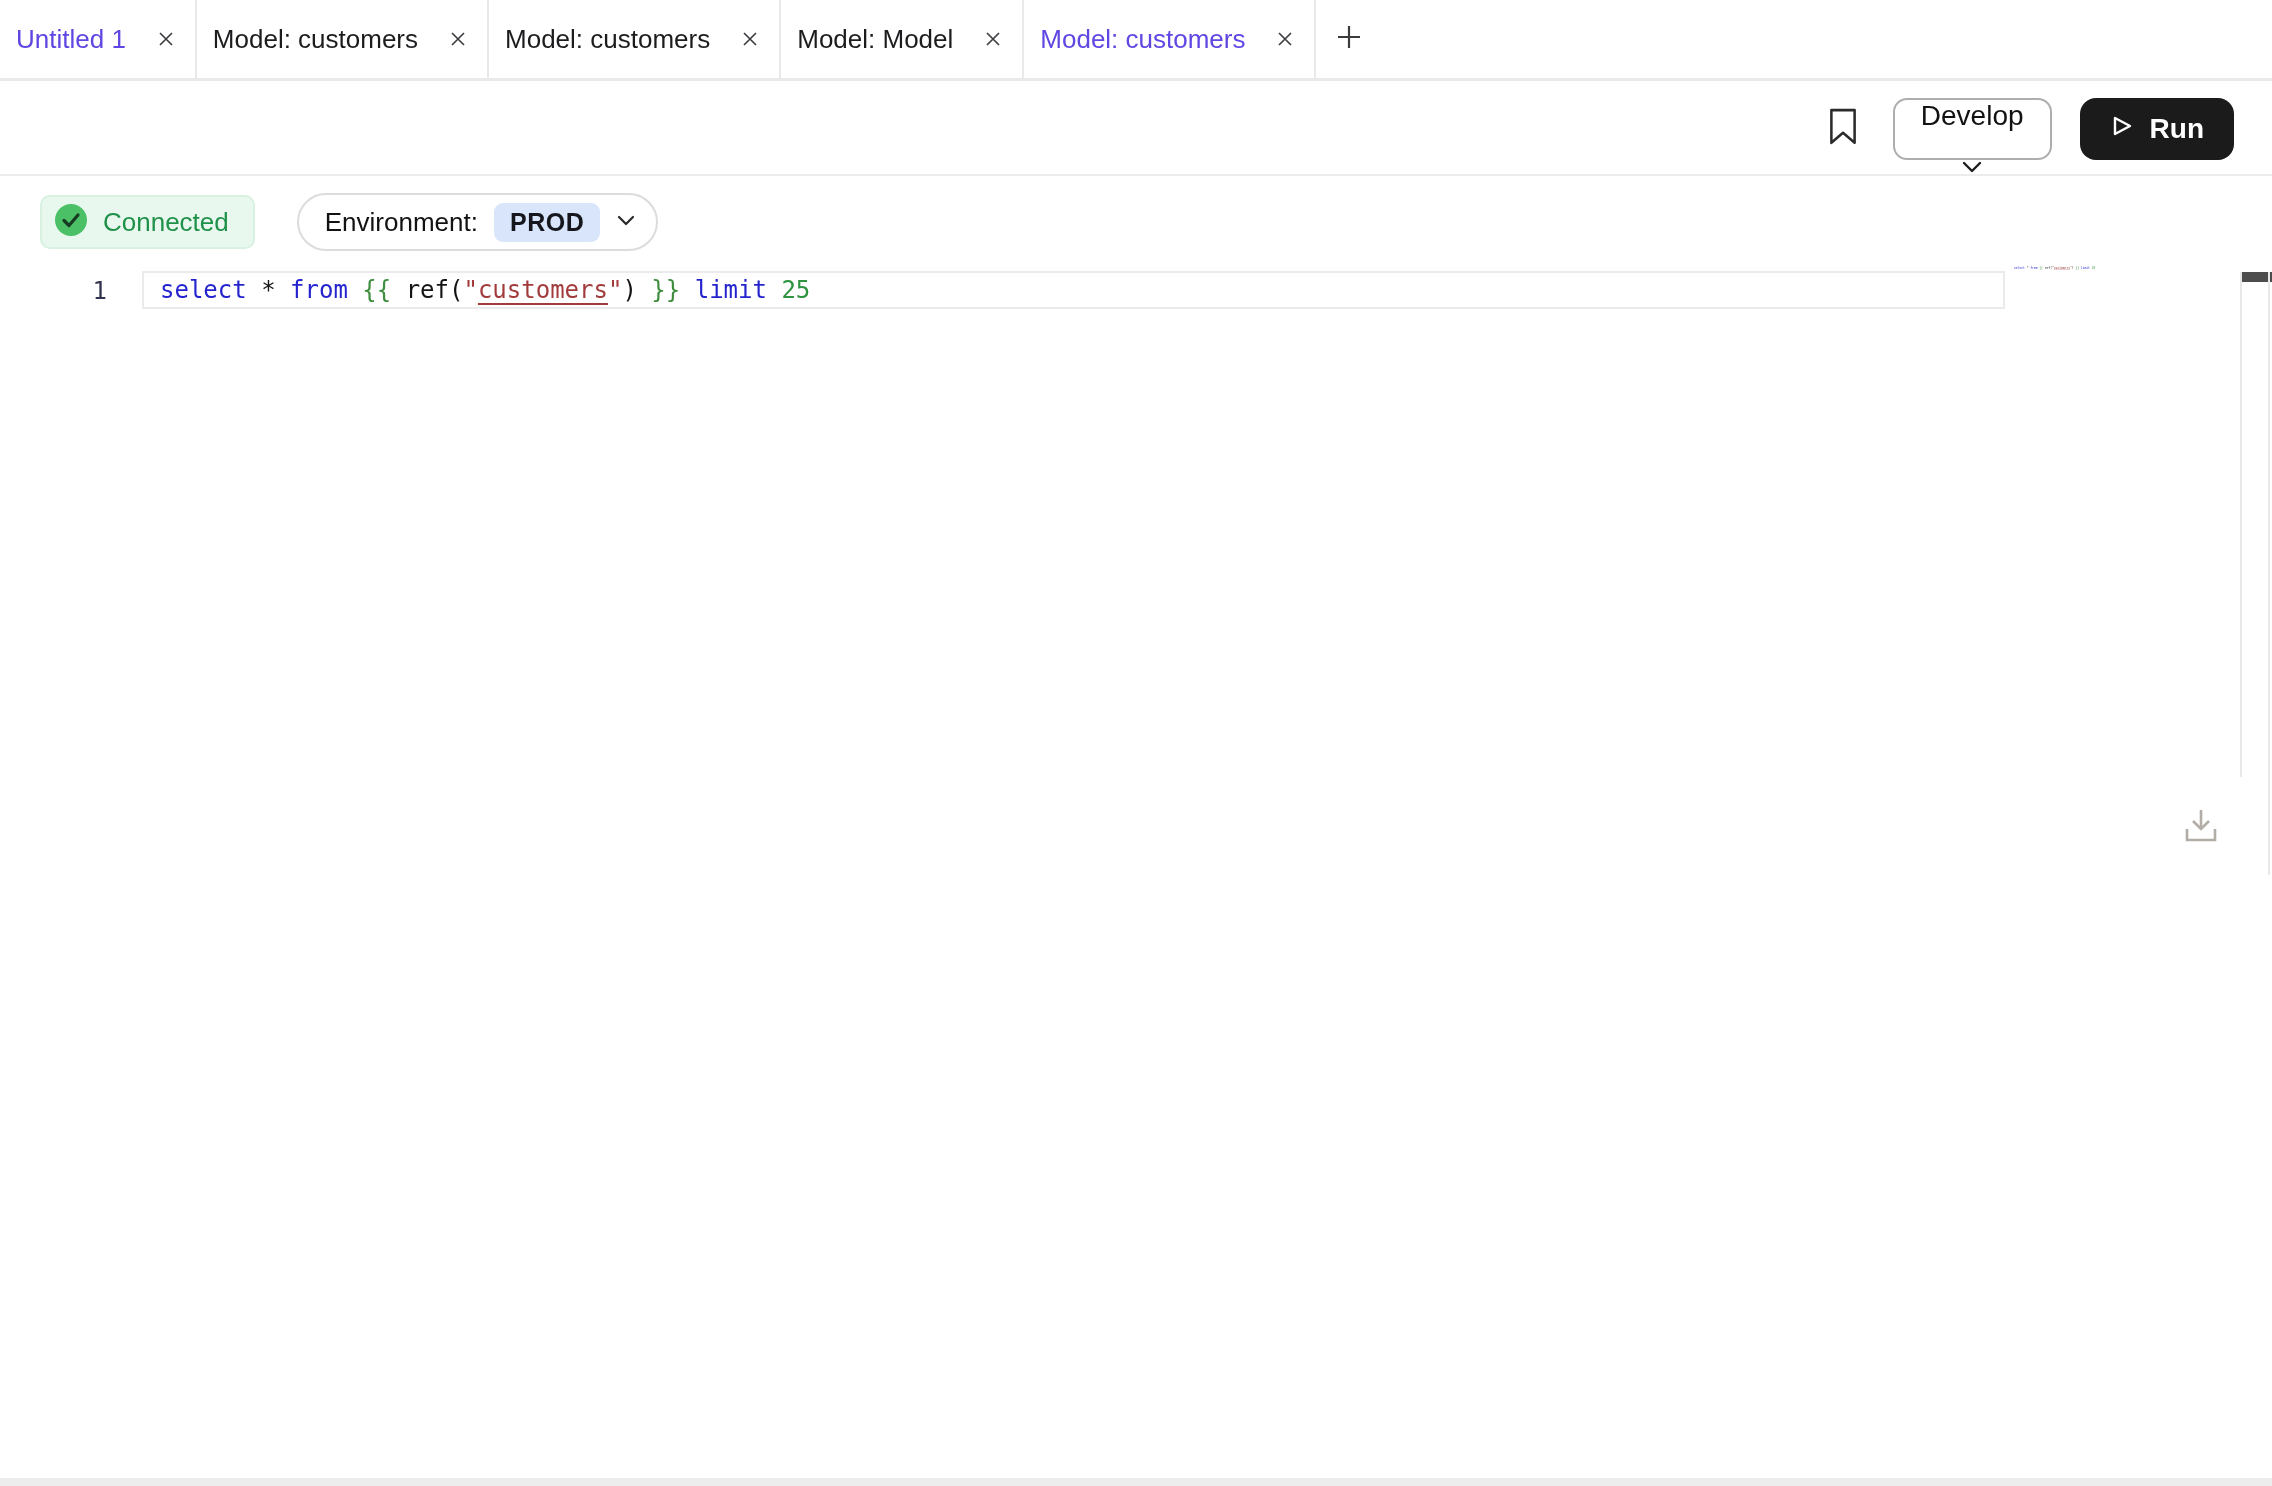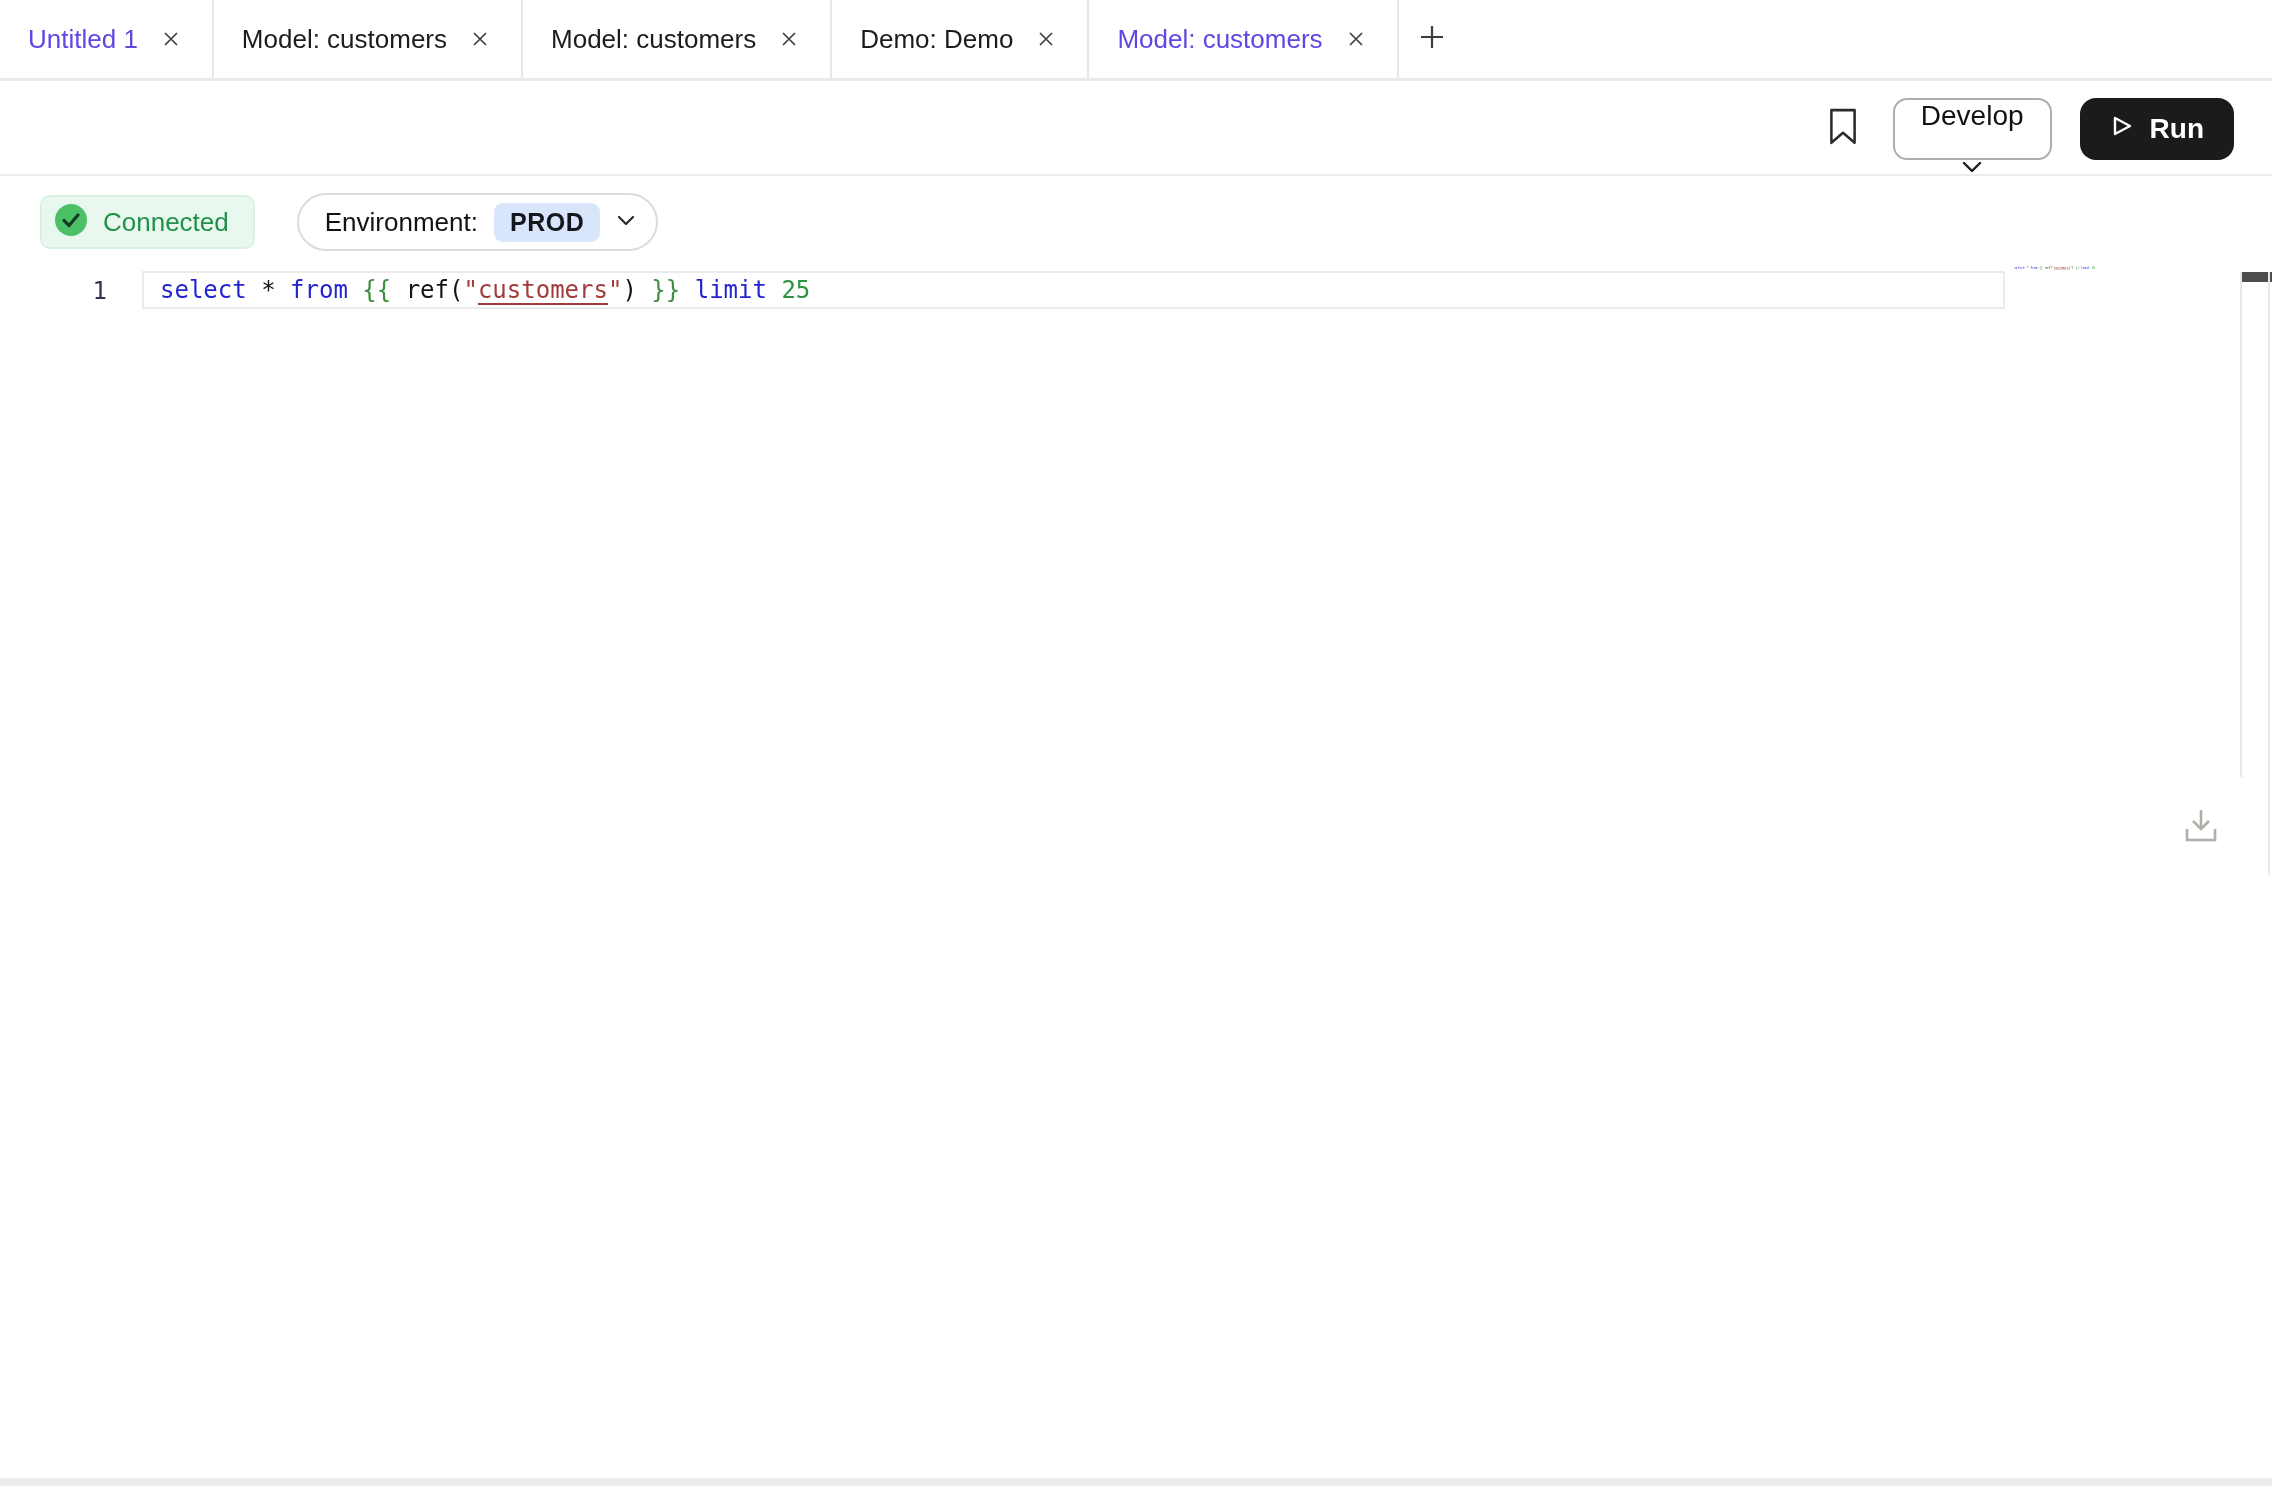--- a/index.html
+++ b/index.html
@@ -1,21 +1,21 @@
 <!DOCTYPE html>
 <html><head>
 <meta charset="utf-8">
 <style>
   * { margin:0; padding:0; box-sizing:border-box; }
   html,body { width:2272px; height:1486px; background:#ffffff; font-family:"Liberation Sans", sans-serif; overflow:hidden; }
   .stage { position:relative; width:2272px; height:1486px; background:#fff; }
 
   
   .tabbar { position:absolute; top:0; left:0; right:0; height:81px; display:flex; align-items:stretch; border-bottom:3px solid #eaeaea; background:#fff; }
-  .tab { display:flex; align-items:center; gap:20px; padding:0 28px; border-right:2px solid #e9e9e9; cursor:pointer; background:#fff; }
+  .tab { display:flex; align-items:center; gap:27px; padding:0 16px; border-right:2px solid #e9e9e9; cursor:pointer; background:#fff; }
   .tab-label { font-size:26px; color:#1c1c1f; white-space:nowrap; }
   .tab.accent .tab-label { color:#5e47e2; }
   .tab-close { display:flex; align-items:center; justify-content:center; width:26px; height:26px; }
   .newtab { display:flex; align-items:center; justify-content:center; width:66px; cursor:pointer; }
 
   
   .toolbar { position:absolute; top:84px; left:0; right:0; height:92px; border-bottom:2px solid #ececec; display:flex; align-items:center; justify-content:flex-end; gap:28px; padding-right:38px; background:#fff; }
   .bookmark-btn { display:flex; align-items:center; justify-content:center; width:44px; height:52px; cursor:pointer; }
   .btn-develop { display:flex; align-items:center; gap:18px; height:62px; padding:0 26px; border:2px solid #aeaeae; border-radius:14px; background:#fff; font-size:28px; color:#121212; font-weight:500; cursor:pointer;flex-direction:column; }
   .btn-run { display:flex; align-items:center; gap:16px; height:62px; padding:4px 30px; border:none; border-radius:16px; background:#1b1b1b; font-size:28px; color:#ffffff; font-weight:700; cursor:pointer; }
@@ -80,21 +80,21 @@
     </div>
     <div class="tab">
       <span class="tab-label">Model: customers</span>
       <span class="tab-close">
           <svg width="20" height="20" viewBox="0 0 20 20">
             <path d="M4 4 L16 16 M16 4 L4 16" stroke="#3f3f44" stroke-width="1.7" fill="none"></path>
           </svg>
         </span>
     </div>
     <div class="tab">
-      <span class="tab-label">Demo: Demo</span>
+      <span class="tab-label">Model: Model</span>
       <span class="tab-close">
           <svg width="20" height="20" viewBox="0 0 20 20">
             <path d="M4 4 L16 16 M16 4 L4 16" stroke="#3f3f44" stroke-width="1.7" fill="none"></path>
           </svg>
         </span>
     </div>
     <div class="tab accent">
       <span class="tab-label">Model: customers</span>
       <span class="tab-close">
           <svg width="20" height="20" viewBox="0 0 20 20">

